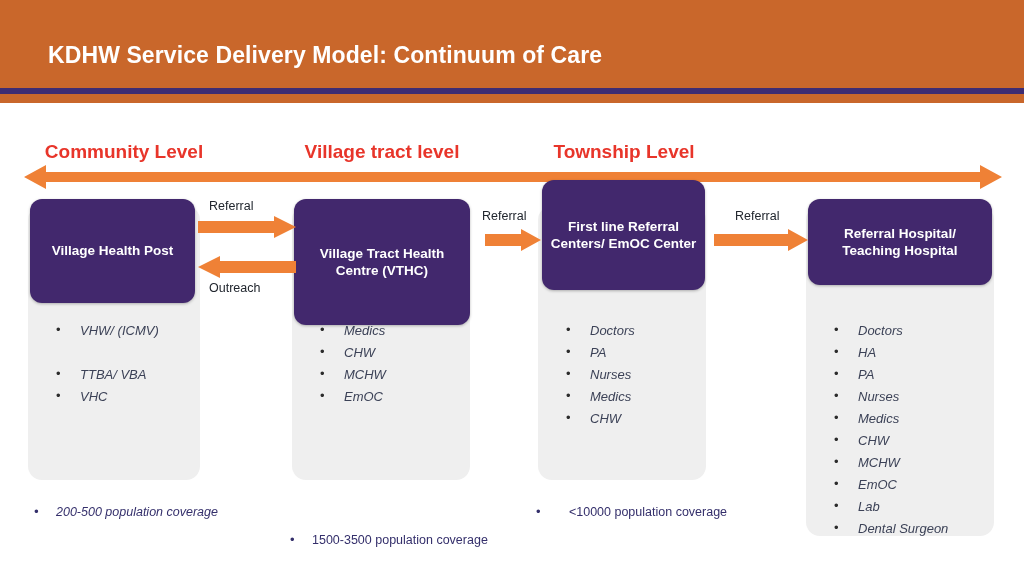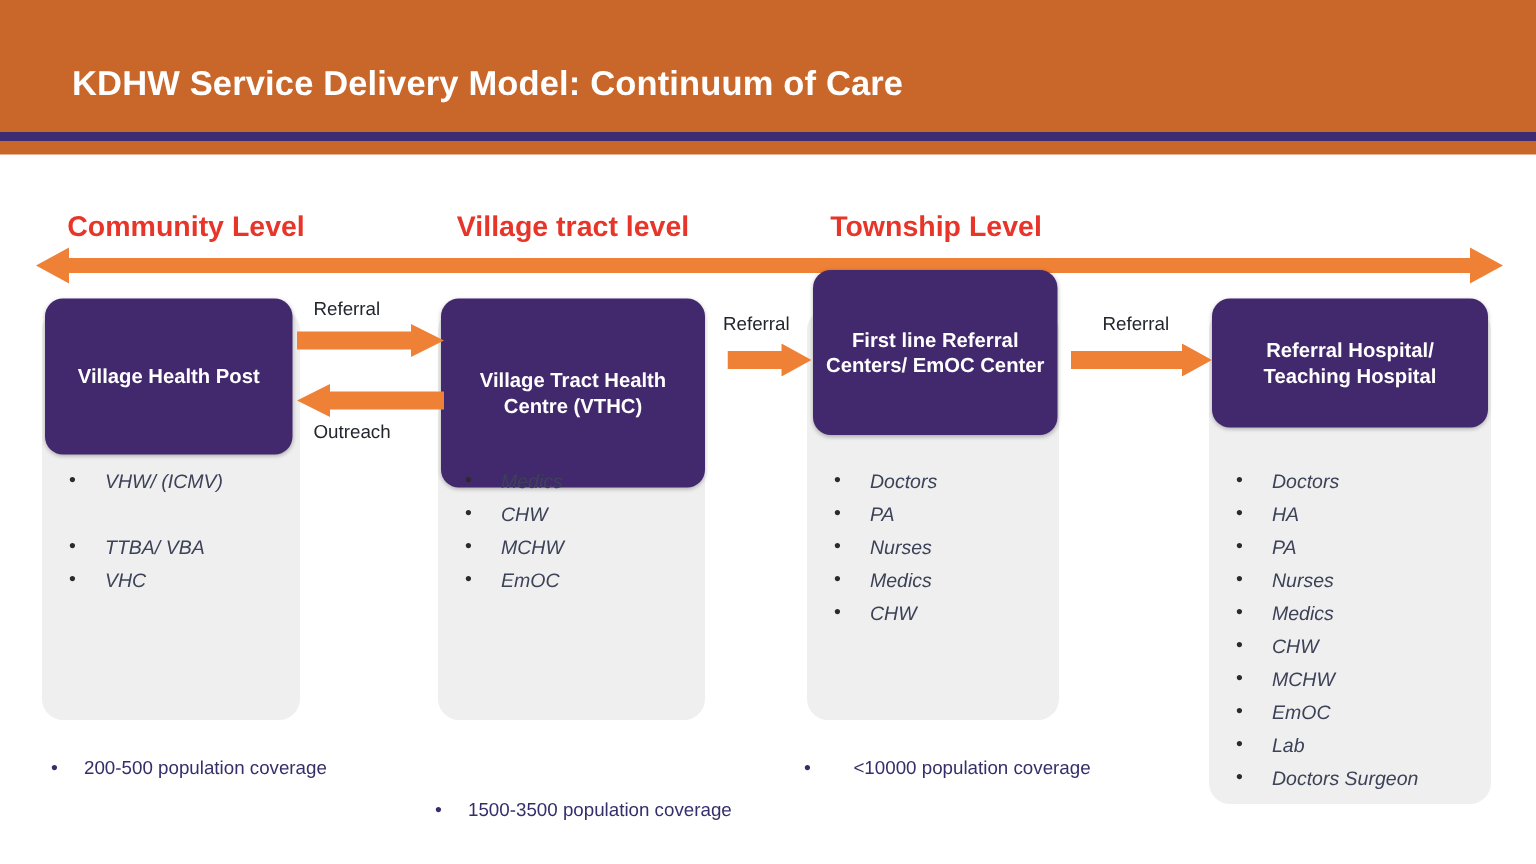--- a/index.html
+++ b/index.html
@@ -97,21 +97,21 @@
     padding: 4px 6px;
     box-sizing: border-box;
   }
   #node-0 { left: 30px;  top: 199px; width: 165px; height: 104px; }
   #node-1 { left: 294px; top: 199px; width: 176px; height: 126px;  }
   #node-2 { left: 542px; top: 180px; width: 163px; height: 110px; }
   #node-3 { left: 808px; top: 199px; width: 184px; height: 86px;  }
 
   .staff-list {
     position: absolute;
-    margin: 4px;
+    margin: 14px;
     padding: 0;
     list-style: none;
   }
   #staff-0 { left: 40px;  top: 310px; width: 158px; }
   #staff-1 { left: 304px; top: 310px; width: 162px; }
   #staff-2 { left: 550px; top: 310px; width: 152px; }
   #staff-3 { left: 818px; top: 310px; width: 172px; }
 
   .staff-list li {
     position: relative;
@@ -164,21 +164,21 @@
     line-height: 1.42;
   }
   .coverage-note::before {
     content: "\2022";
     position: absolute;
     left: 4px;
     top: -1px;
     font-size: 13px;
     color: #342f6b;
   }
-  #coverage-0 { left: 30px;  top: 504px; width: 170px; }
+  #coverage-0 { left: 30px;  top: 504px; width: 170px; font-style: italic; }
   #coverage-1 { left: 286px; top: 532px; width: 180px; }
   #coverage-2 { left: 532px; top: 504px; width: 180px; text-align: center; }
 </style>
 </head>
 <body>
 
 <div class="header-band"></div>
 <div class="header-title">KDHW Service Delivery Model: Continuum of Care</div>
 <div class="header-rule-purple"></div>
 <div class="header-rule-orange"></div>
@@ -233,21 +233,21 @@
 <ul class="staff-list" id="staff-3">
   <li>Doctors</li>
   <li>HA</li>
   <li>PA</li>
   <li>Nurses</li>
   <li>Medics</li>
   <li>CHW</li>
   <li>MCHW</li>
   <li>EmOC</li>
   <li>Lab</li>
-  <li>Doctors Surgeon</li>
+  <li>Dental Surgeon</li>
 </ul>
 
 <div class="connector-label" id="conn-01-referral-label">Referral</div>
 <div class="connector-label" id="conn-01-outreach-label">Outreach</div>
 <svg class="connector" id="conn-01-arrows" viewBox="0 0 98 62">
   <path d="M 0 5 L 76 5 L 76 0 L 98 11 L 76 22 L 76 17 L 0 17 Z" fill="#ef8136"></path>
   <path d="M 98 45 L 22 45 L 22 40 L 0 51 L 22 62 L 22 57 L 98 57 Z" fill="#ef8136"></path>
 </svg>
 
 <div class="connector-label" id="conn-12-label">Referral</div>

